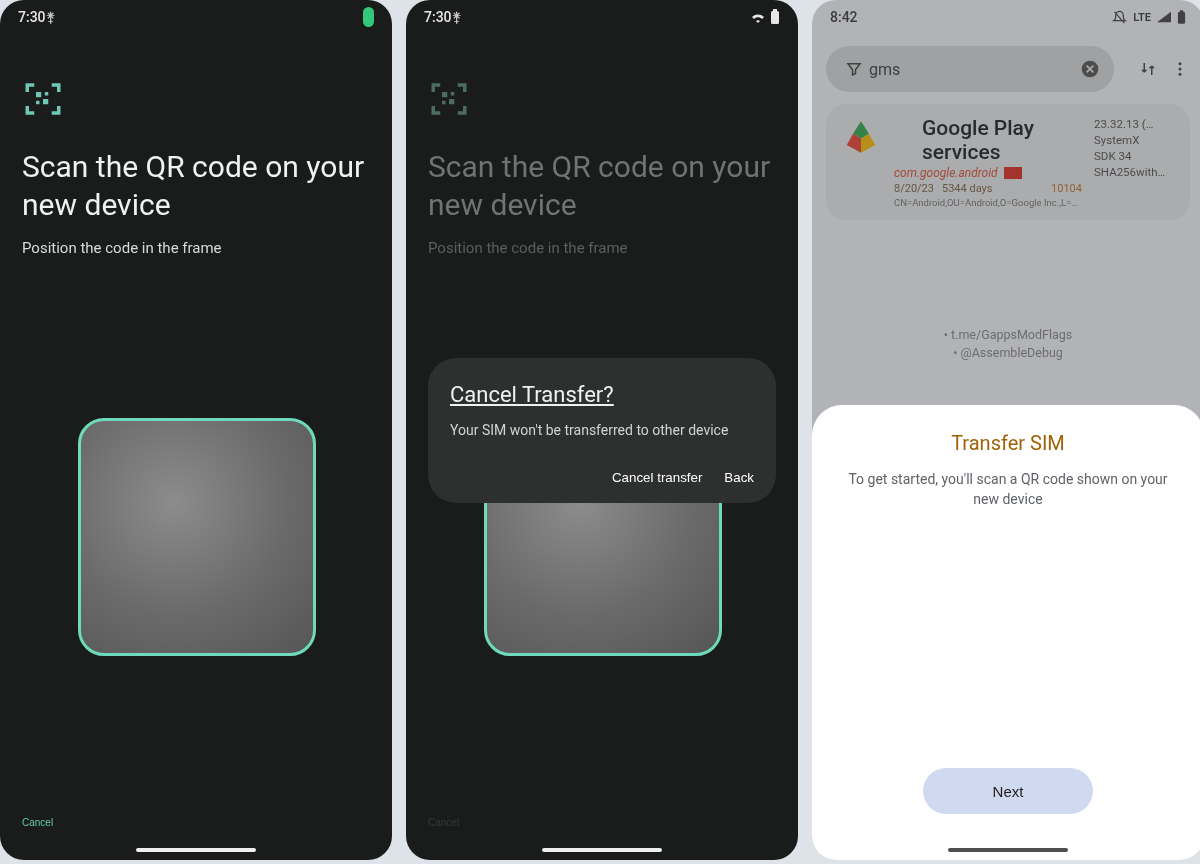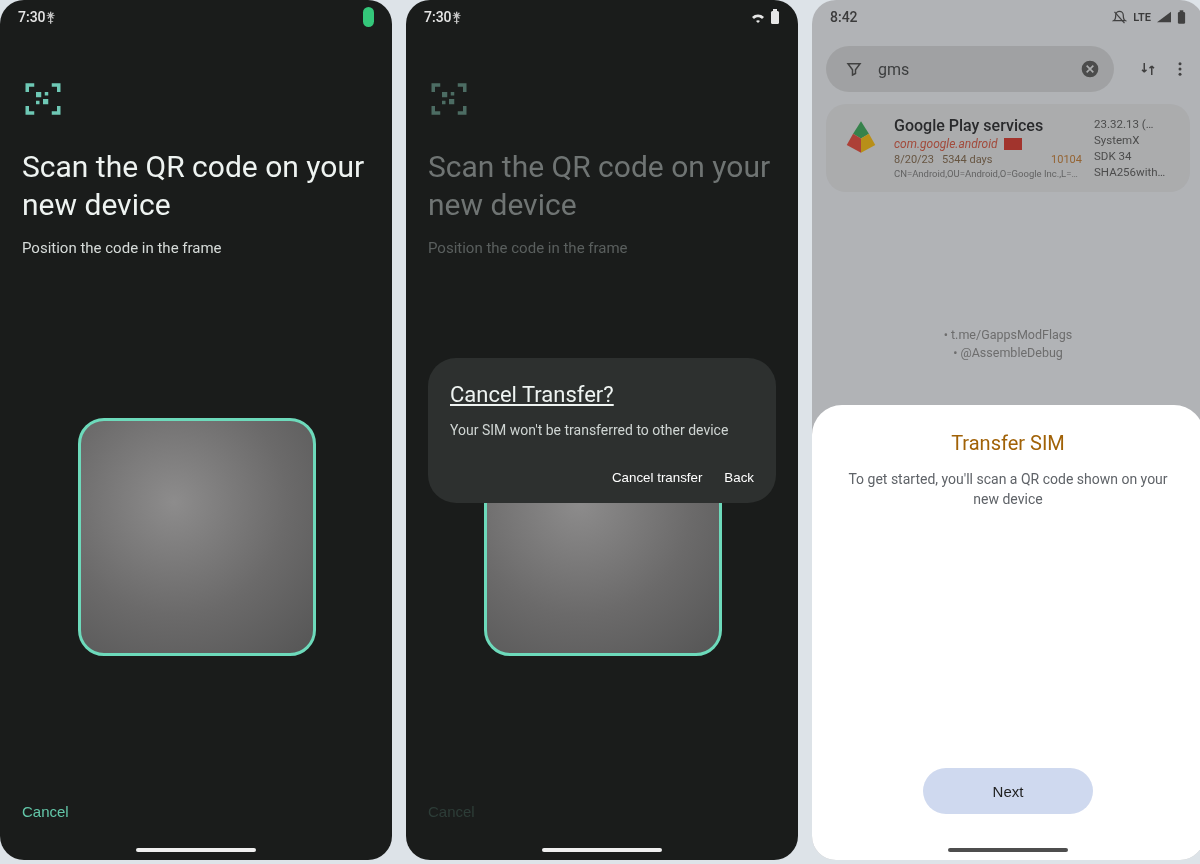--- a/index.html
+++ b/index.html
@@ -66,23 +66,23 @@
     position: absolute;
     left: 78px; top: 418px;
     width: 238px; height: 238px;
     border-radius: 26px;
     background: radial-gradient(circle at 40% 35%, #8d8c8c 0%, #6b6a6a 55%, #555 100%);
     border: 3px solid #6ddabb;
   }
 
   .cancel-link {
     position: absolute;
-    left: 22px; bottom: 40px;
+    left: 22px; bottom: 32px;
     color: #63c7a9;
-    font-size: 15px;
+    font-size: 10px;
     background: none; border: none;
     cursor: pointer;
   }
   .cancel-link.dim { color:#486c61; }
 
   .nav-pill {
     position: absolute;
     bottom: 8px; left: 50%;
     transform: translateX(-50%);
     width: 120px; height: 4px;
@@ -114,40 +114,40 @@
     position:absolute; inset:0; background:rgba(60,60,60,0.35); z-index:2;
     pointer-events:none;
   }
   .search-chip {
     margin: 12px 14px 0 14px;
     height: 46px;
     border-radius: 24px;
     background: #d6d8da;
     display:flex; align-items:center;
     padding: 0 10px 0 14px;
-    gap: 10px;
+    gap: 1px;
   }
   .search-chip .txt { flex:1; font-size:16px; color:#3d3f41; }
   .icon-btn { display:flex; align-items:center; justify-content:center; width:28px; height:28px; color:#444; }
 
   .app-card {
     margin: 12px 14px 0 14px;
     background: #e6e8ea;
     border-radius: 20px;
     padding: 12px 14px;
     display:flex; gap:12px;
     font-size:12px;
   }
   .app-icon {
     width:42px; height:42px; flex-shrink:0;
     display:flex; align-items:center; justify-content:center;
     font-size:26px;
   }
   .app-main { flex:1; min-width:0; }
-  .app-main .name { font-size:16px; color:#202124; font-weight:500; }
+  .app-main .name { font-size:21px; color:#202124; font-weight:500;margin-left:28px; }
   .app-main .pkg  { font-size:12px; color:#d9533c; font-style:italic; margin-top:2px; display:flex; align-items:center; gap:6px;}
   .app-main .pkg .flag { width:18px; height:12px; background:#d93025; display:inline-block; }
   .app-main .meta { font-size:11px; color:#7f6446; margin-top:2px; display:flex; gap:8px; }
   .app-main .meta .uid { margin-left:auto; color:#c47a2f; }
   .app-main .dn  { font-size:9.5px; color:#777; margin-top:2px; white-space:nowrap; overflow:hidden; text-overflow:ellipsis; }
   .app-side { width:82px; flex-shrink:0; font-size:11.5px; color:#555; line-height:1.4; }
 
   .credits {
     position:absolute; top:326px; left:0; right:0;
     text-align:center;

